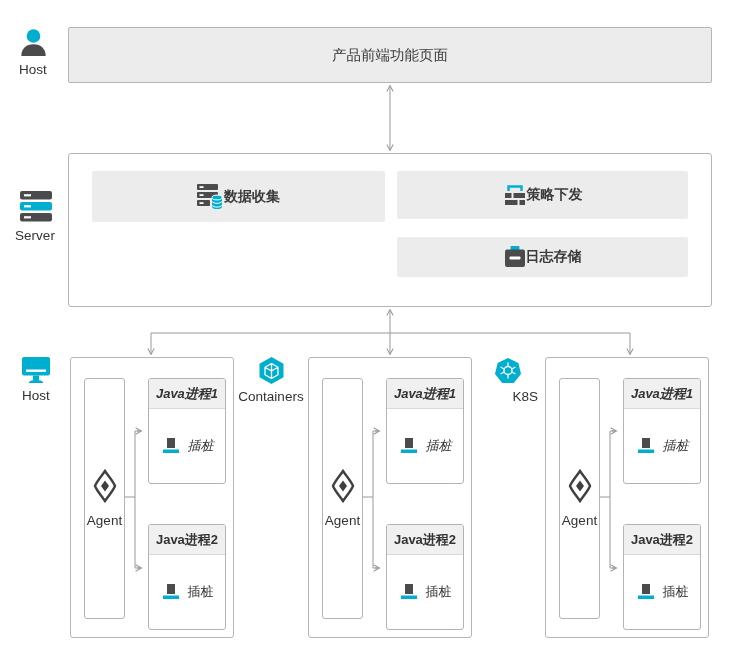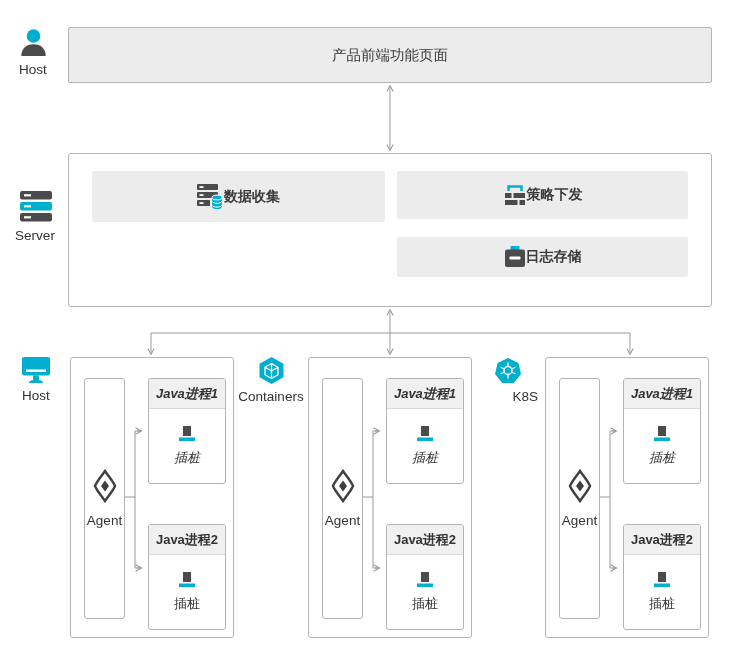--- a/index.html
+++ b/index.html
@@ -49,21 +49,21 @@
     position:absolute; left:77px; width:78px; height:106px;
     border:1px solid #b0b4b6; border-radius:3px; background:#fff; overflow:hidden;
   }
   .p1 { top:20px;font-style:italic; } .p2 { top:166px; }
   .proc-header {
     height:30px; background:#f0f0f0; border-bottom:1px solid #d9d9d9;
     display:flex; align-items:center; justify-content:center;
     font-size:13px; font-weight:bold; color:#333;
   }
   .proc-body {
-    height:74px; display:flex; flex-direction:column; align-items:center; justify-content:center; gap:7px;
+    height:74px; display:flex; flex-direction:row; align-items:center; justify-content:center; gap:7px;
   }
   .proc-label { font-size:13px; color:#333; }
 
   .icon { display:inline-block; line-height:0; }
   .icon svg { display:block; }
 
   .overlay { position:absolute; left:0; top:0; pointer-events:none; }
   .group-lines { position:absolute; left:0; top:0; }
 </style>
 </head>

